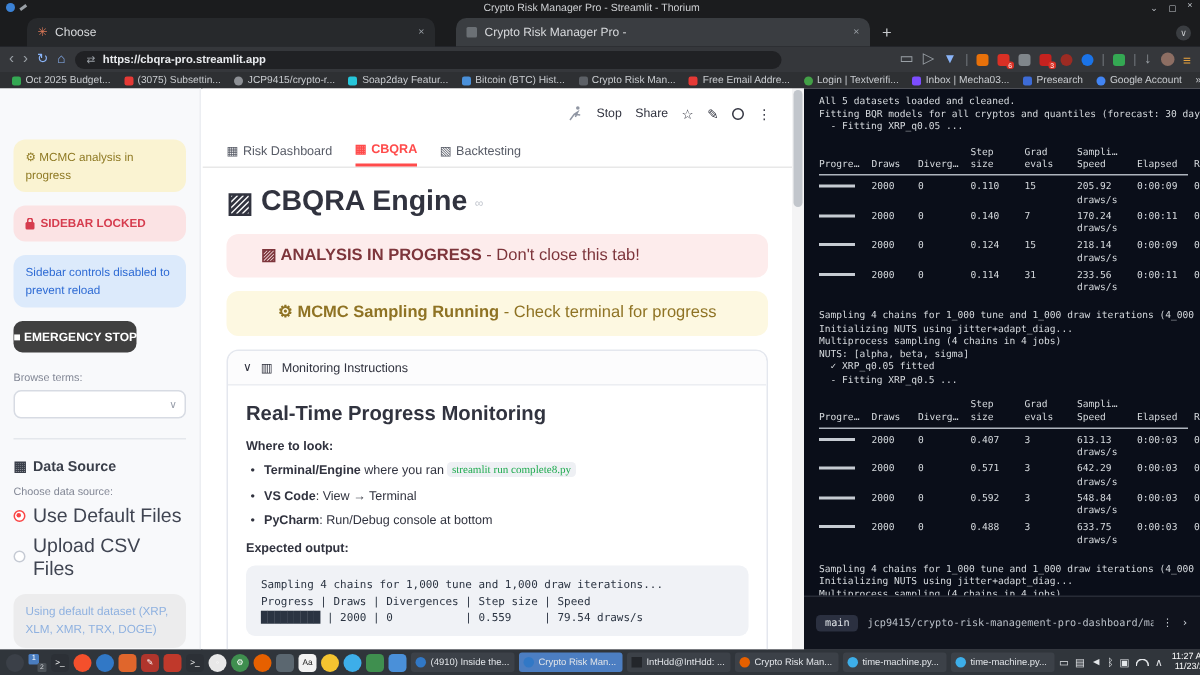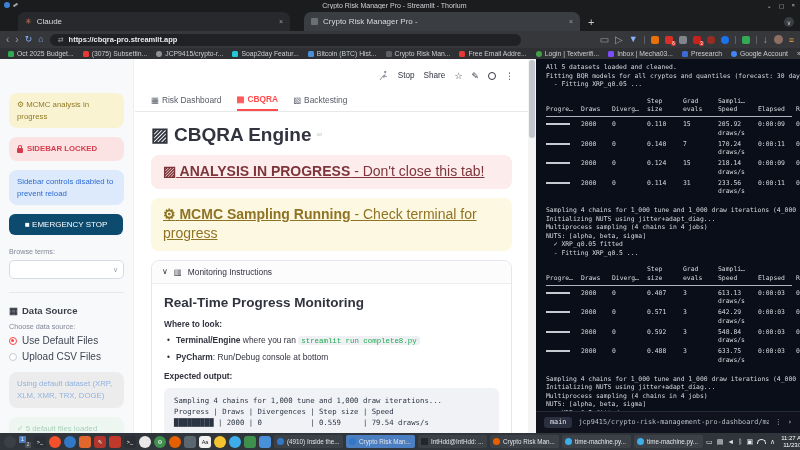--- a/index.html
+++ b/index.html
@@ -53,83 +53,83 @@
   
   .sb{position:absolute;left:0;top:0;width:134px;height:374px;background:#f8f9fb;
     border-right:1px solid #eceef2;padding:34px 9px 0 9px;box-sizing:border-box;}
   .sbox{border-radius:8px;padding:6px 8px;font-size:7.8px;line-height:1.5;margin-bottom:9px;}
   .sbox.pink{background:#fbe3e4;color:#d63c4e;font-weight:bold;display:flex;align-items:center;gap:4px;}
   .lock{width:6px;height:5px;background:#d63c4e;border-radius:1px;position:relative;margin-top:2px;}
   .lock:before{content:"";position:absolute;top:-3px;left:1px;width:4px;height:3px;
     border:1px solid #d63c4e;border-bottom:0;border-radius:3px 3px 0 0;box-sizing:border-box;}
   .sbox.yellow{background:#faf3d2;color:#8f7a24;}
   .sbox.blue{background:#dceafb;color:#2e6bd4;}
-  .btn-stop{display:block;background:#0c4a6e;color:#fff;font-size:8px;font-weight:normal;
-    border:none;border-radius:6px;padding:6px 16px;margin:2px 0 12px 0;white-space:nowrap;}
+  .btn-stop{display:block;background:#404040;color:#fff;font-size:8px;font-weight:bold;
+    border:none;border-radius:6px;padding:6px 0;margin:2px 0 12px 0;white-space:nowrap;}
   .sb-label{font-size:7.2px;color:#828795;margin:6px 0 4px 0;}
   .sb-select{height:17px;background:#fff;border:1px solid #d7dbe3;border-radius:5px;
     display:flex;align-items:center;justify-content:flex-end;padding:0 5px;color:#9aa0ac;font-size:7px;}
   .sb-div{border-top:1px solid #e4e7ec;margin:13px 0 12px 0;}
   .sb-h{font-size:9.5px;font-weight:bold;color:#3a3f4a;display:flex;gap:4px;align-items:center;margin-bottom:6px;}
-  .radio{display:flex;align-items:center;gap:5px;font-size:10px;color:#404552;margin-bottom:5px;}
+  .radio{display:flex;align-items:center;gap:5px;font-size:13px;color:#404552;margin-bottom:5px;}
   .rdot{width:8px;height:8px;border-radius:50%;border:1.5px solid #c6cbd4;box-sizing:border-box;background:#fff;}
   .rdot.sel{border-color:#fa4545;position:relative;}
   .rdot.sel:after{content:"";position:absolute;left:1px;top:1px;width:3px;height:3px;border-radius:50%;background:#fa4545;}
   .sbox.faded-blue{background:#e5e5e5;color:#4a82cf;opacity:.6;margin-top:10px;}
   .sbox.faded-green{background:#e2f3e7;color:#48a068;opacity:.45;}
 
   
   .main{position:absolute;left:135px;top:0;width:393px;height:374px;background:#fff;overflow:hidden;}
   .st-toolbar{display:flex;justify-content:flex-end;align-items:center;gap:9px;
     padding:11px 14px 0 0;font-size:8.2px;color:#31333f;}
   .st-ic{color:#31333f;font-size:9px;}
   .gh{width:8px;height:8px;border:1.5px solid #31333f;border-radius:50%;box-sizing:border-box;}
   .runner{color:#9096a3;}
   .mtabs{display:flex;gap:15px;padding:0 16px;margin-top:13px;border-bottom:1px solid #e8e8e8;
     font-size:8.4px;color:#575b66;}
   .mtab{padding-bottom:5px;display:flex;gap:3px;align-items:center;}
   .mtab.active{color:#ff4b4b;border-bottom:2px solid #ff4b4b;font-weight:bold;}
   .h1{font-size:19px;font-weight:bold;color:#31333f;margin:11px 16px 9px 16px;display:flex;align-items:center;gap:5px;}
   .h1 .link{font-size:8px;color:#c3c7cf;font-weight:normal;}
-  .alert{margin:0 16px 9px 16px;padding:7px 12px;border-radius:8px;font-size:14px;line-height:1.4;text-decoration:underline;}
+  .alert{margin:0 16px 9px 16px;padding:7px 23px;border-radius:8px;font-size:11px;line-height:1.4;}
   .alert.err{background:#fdecec;color:#7d353b;}
-  .alert.warn{background:#fdf8e1;color:#8f7324;}
+  .alert.warn{background:#fdf8e1;color:#8f7324;text-align:center;}
   .alert b{font-weight:bold;}
   .expander{margin:0 16px;border:1px solid #e4e7ee;border-radius:8px;overflow:hidden;}
   .exp-head{display:flex;align-items:center;gap:6px;padding:6px 10px;font-size:8.4px;color:#31333f;
     border-bottom:1px solid #eceef2;background:#fcfcfd;}
   .exp-chev{color:#31333f;font-size:8px;}
   .exp-body{padding:9px 12px 8px 12px;color:#31333f;}
   .h2{font-size:13.5px;font-weight:bold;margin:2px 0 9px 0;color:#31333f;}
   .plabel{font-size:8.4px;font-weight:bold;margin:7px 0 6px 0;}
   .blt{list-style:none;margin:0 0 2px 0;padding:0;}
   .blt li{font-size:8.4px;margin:0 0 5.5px 12px;position:relative;line-height:1.35;}
   .blt li:before{content:"•";position:absolute;left:-9px;}
-  .codechip{font-family:Liberation Mono, monospace;font-size:7.4px;background:#eef0f4;
+  .codechip{font-family:Liberation Serif, serif;font-size:7.4px;background:#eef0f4;
     color:#1fab4f;padding:0.5px 3px;border-radius:3px;}
   .codeblock{background:#f0f2f6;border-radius:6px;padding:7px 10px;margin:7px 0 8px 0;
     font-family:"DejaVu Sans Mono",monospace;font-size:7.3px;line-height:11px;color:#2b3442;white-space:pre;overflow:hidden;}
 
   
   .pg-scroll{position:absolute;left:528px;top:0;width:8px;height:374px;background:#f4f4f5;}
   .pg-thumb{position:absolute;left:1px;top:1px;width:6px;height:78px;border-radius:3px;background:#c2c6cc;}
 
   
   .term{position:absolute;left:536px;top:0;width:264px;height:374px;background:#0a0e19;
     color:#d6dade;font-family:"DejaVu Sans Mono",monospace;font-size:6.4px;line-height:8.5px;
     padding:4px 0 0 10px;box-sizing:border-box;overflow:hidden;}
   .tblock{margin:0;white-space:pre;font:inherit;color:#d6dade;}
   .tspace{height:8px;}
   .trow{display:grid;grid-template-columns:34px 30px 34px 35px 34px 39px 37px 10px;column-gap:1px;}
   .trow span{overflow:hidden;white-space:nowrap;}
   .thead{margin-bottom:0;}
   .tsep{border-top:1px solid #aeb4bd;width:246px;margin:2.5px 0 3px 0;}
   .drow{margin-bottom:2.5px;}
   .pbar{display:block;width:24px;height:2px;background:#c6cbd2;margin-top:3px;}
-  .termbar{position:absolute;left:0;right:0;bottom:0;height:22px;background:#10131d;
+  .termbar{position:absolute;left:0;right:0;bottom:0;height:36px;background:#10131d;
     border-top:1px solid #272b36;display:flex;align-items:center;gap:6px;padding:0 8px;box-sizing:border-box;}
   .chip{background:#2b3040;border-radius:3px;padding:1.5px 6px;font-size:6.8px;color:#e2e6ea;}
   .tpath{font-size:6.8px;color:#b9bfc7;white-space:nowrap;overflow:hidden;flex:1;}
   .tbar-ic{color:#cfd4da;font-size:7px;}
 
   
   .taskbar{position:absolute;left:0;bottom:0;width:800px;height:17px;background:#30353b;
     display:flex;align-items:center;gap:3px;padding:0 4px;box-sizing:border-box;}
   .tk{width:12px;height:12px;border-radius:3px;flex:0 0 auto;display:flex;align-items:center;
     justify-content:center;font-size:5.5px;color:#fff;}
@@ -158,21 +158,21 @@
     <span class="winctl">
       <span>⌄</span>
       <span>▢</span>
       <span>×</span>
     </span>
   </div>
 
   <div class="tabrow">
     <div class="btab btab-inactive">
       <span class="fav-claude">✳</span>
-      <span>Claude</span>
+      <span>Choose</span>
       <span class="x">×</span>
     </div>
     <div class="btab btab-active">
       <span class="fav-grid"></span>
       <span>Crypto Risk Manager Pro -</span>
       <span class="x">×</span>
     </div>
     <span class="newtab">+</span>
     <span class="tabsearch">∨</span>
   </div>
@@ -352,20 +352,21 @@
         <div class="exp-head">
           <span class="exp-chev">∨</span>
           <span>▥</span>
           <span>Monitoring Instructions</span>
         </div>
         <div class="exp-body">
           <div class="h2">Real-Time Progress Monitoring</div>
           <div class="plabel">Where to look:</div>
           <ul class="blt">
             <li><b>Terminal/Engine</b><span> where you ran </span><span class="codechip">streamlit run complete8.py</span></li>
+            <li><b>VS Code</b><span>: View → Terminal</span></li>
             <li><b>PyCharm</b><span>: Run/Debug console at bottom</span></li>
           </ul>
           <div class="plabel">Expected output:</div>
           <pre class="codeblock">Sampling 4 chains for 1,000 tune and 1,000 draw iterations...
 Progress | Draws | Divergences | Step size | Speed
 █████████ | 2000 | 0           | 0.559     | 79.54 draws/s</pre>
 
         </div>
       </div>
 

